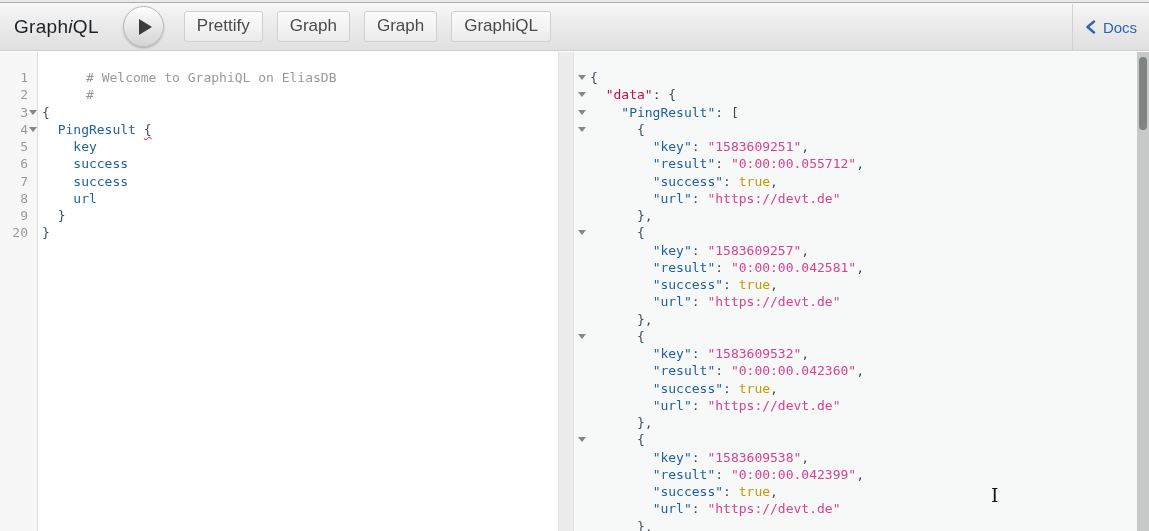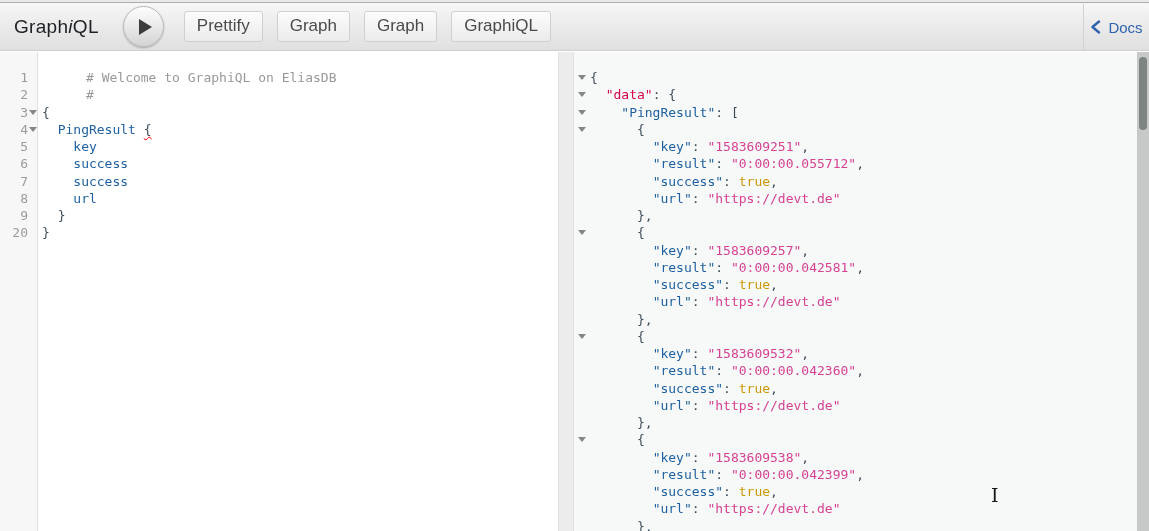--- a/index.html
+++ b/index.html
@@ -16,21 +16,21 @@
   .execute-btn { width:41px; height:41px; border-radius:50%;
                  background:linear-gradient(#fefefe, #d4d4d4);
                  border:1px solid #b9b9b9; box-shadow:0 1px 2px rgba(0,0,0,.25);
                  display:flex; align-items:center; justify-content:center; cursor:pointer; margin-right:20px; }
   .play-triangle { width:0; height:0; border-left:13px solid #3d3d3d;
                    border-top:8px solid transparent; border-bottom:8px solid transparent; margin-left:4px; }
   .tb-buttons { display:flex; gap:14px; }
   .tb-btn { font-family:"Liberation Sans", sans-serif; font-size:17px; color:#4a4a4a;
             background:linear-gradient(#fcfcfc, #ebebeb); border:1px solid #d0d0d0; border-radius:3px;
             padding:4px 12px 5px; cursor:pointer; box-shadow:inset 0 1px 0 rgba(255,255,255,.8); }
-  .docs-area { position:absolute; right:0; top:1px; bottom:0; width:66px;
+  .docs-area { position:absolute; right:0; top:1px; bottom:0; width:77px;
                border-left:1px solid #d2d2d2; display:flex; align-items:center; justify-content:center;
                gap:7px; cursor:pointer; }
   .docs-label { color:#3063AF; font-size:15px; }
 
   
   .main { position:absolute; left:0; right:0; top:52px; bottom:0; display:flex; overflow:hidden; }
 
   .mono, .code, .lnum { font-family:"DejaVu Sans Mono", monospace; font-size:13px; }
 
   .query-pane { position:relative; width:558px; background:#fff; overflow:hidden; }

